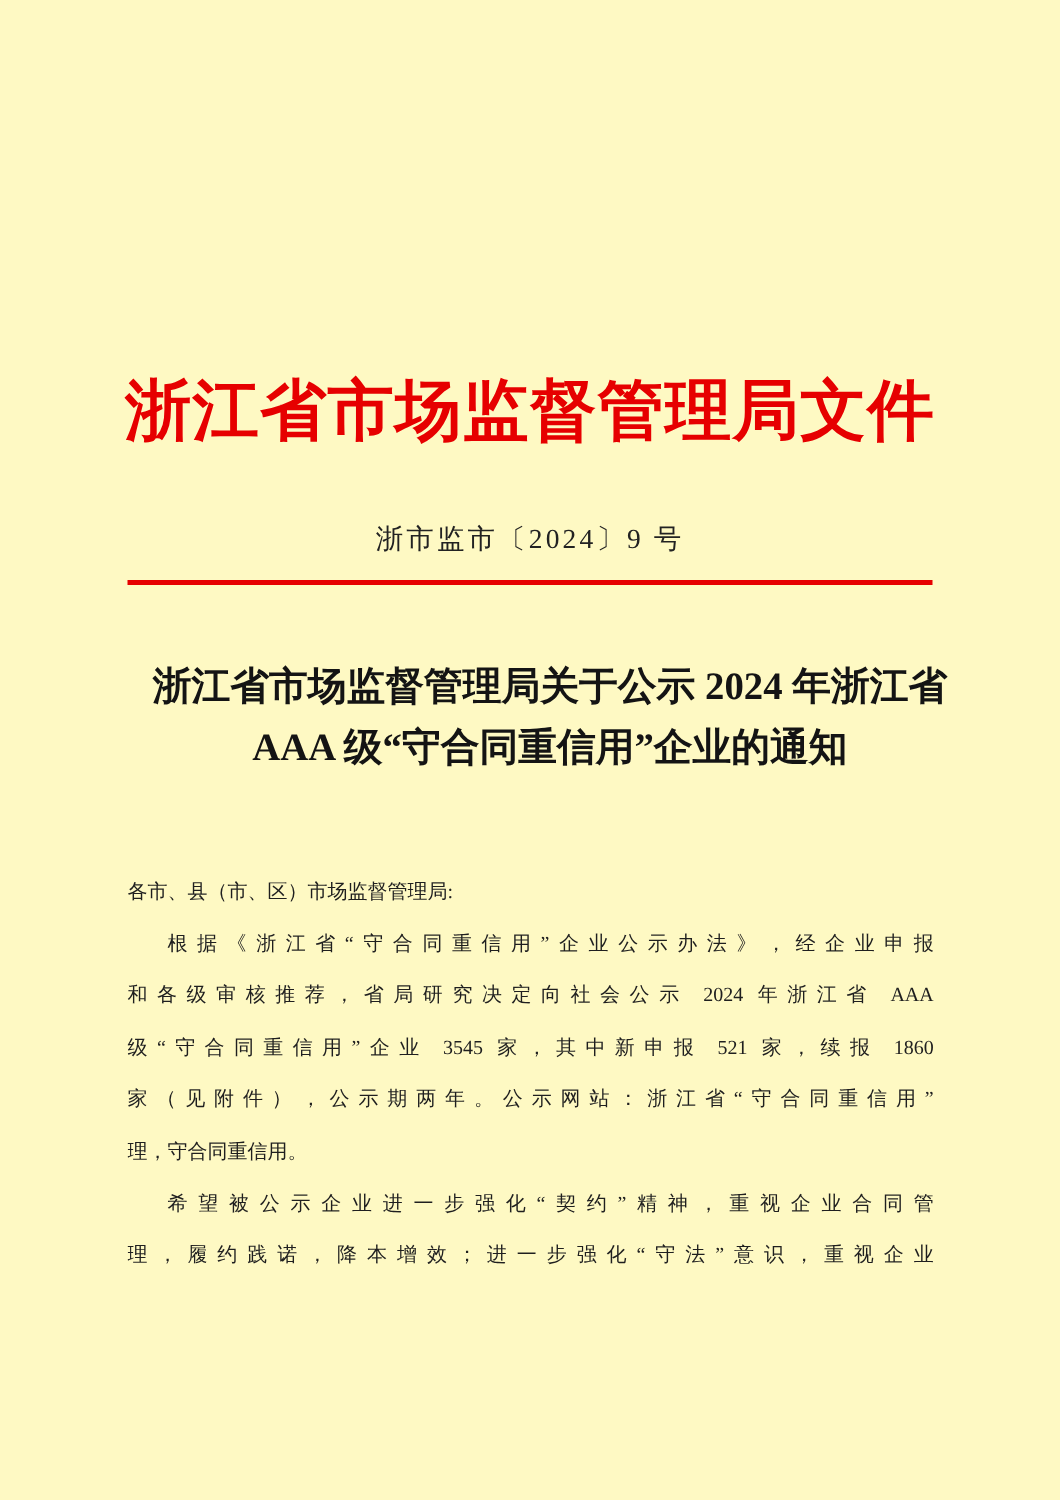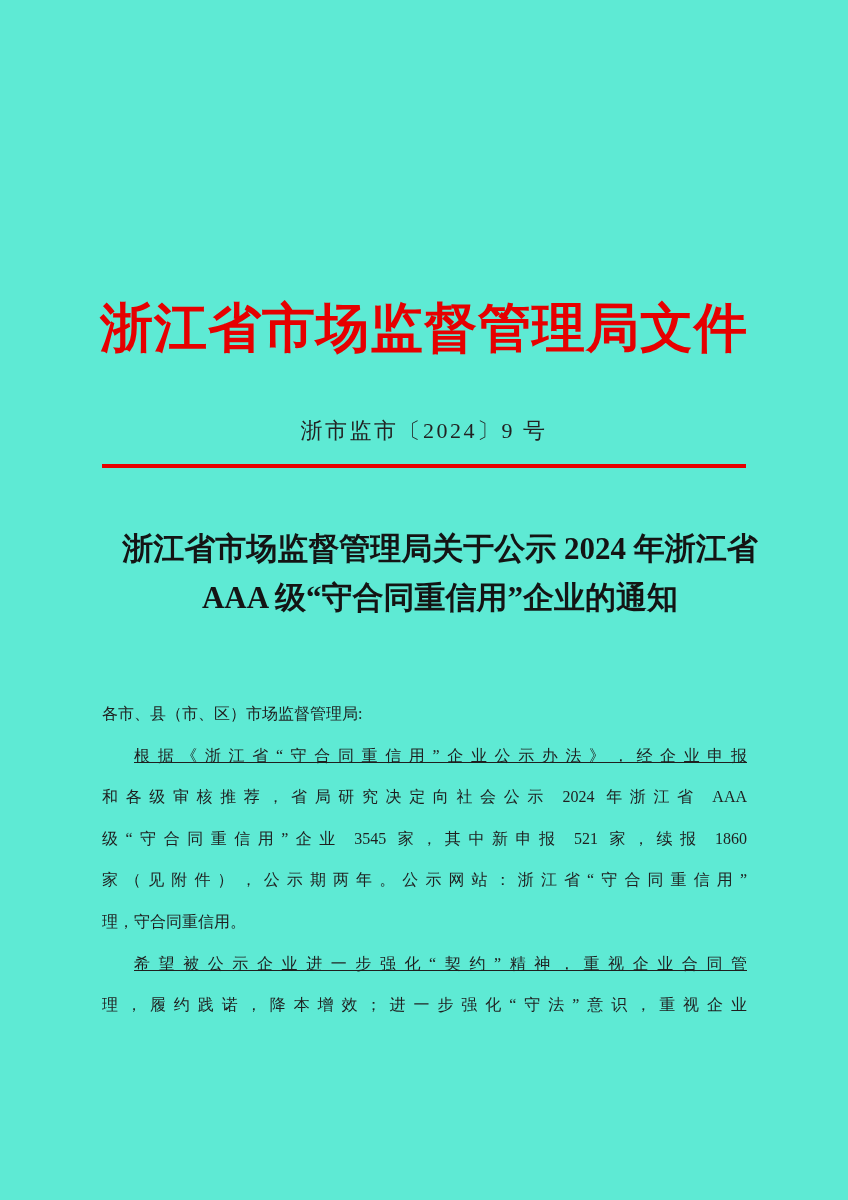--- a/index.html
+++ b/index.html
@@ -6,21 +6,21 @@
   html, body {
     margin: 0;
     padding: 0;
     background: #ffffff;
   }
   .page {
     position: relative;
     width: 848px;
     height: 1200px;
     margin: 0 auto;
-    background: #5eead4;
+    background: #fef9c3;
     overflow: hidden;
     font-family: "Liberation Serif", "DejaVu Serif", serif;
     color: #1f1f1f;
   }
   .header-title {
     position: absolute;
     top: 293px;
     left: 0;
     width: 100%;
     text-align: center;
@@ -77,21 +77,20 @@
     line-height: 41.6px;
     text-align: justify;
     text-align-last: justify;
     overflow: hidden;
   }
   .b-line.pend {
     text-align-last: left;
   }
   .b-line.indent {
     text-indent: 2em;
-    text-decoration: underline;
   }
 </style>
 </head>
 <body>
 
 <div class="page">
 
   <div class="header-title">浙江省市场监督管理局文件</div>
 
   <div class="doc-number">浙市监市〔2024〕9 号</div>

